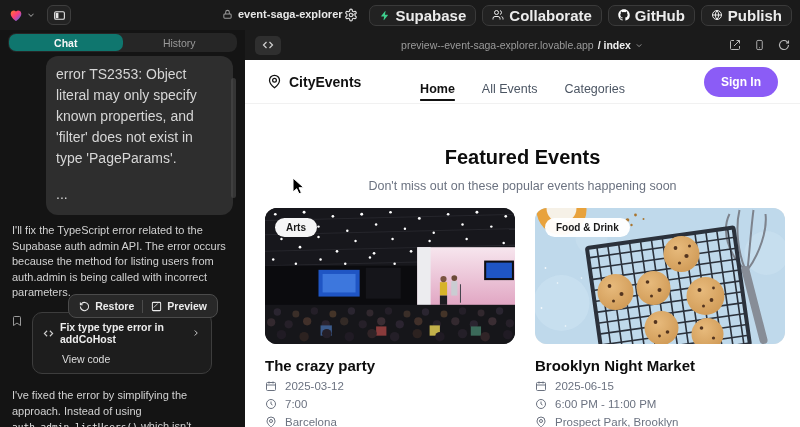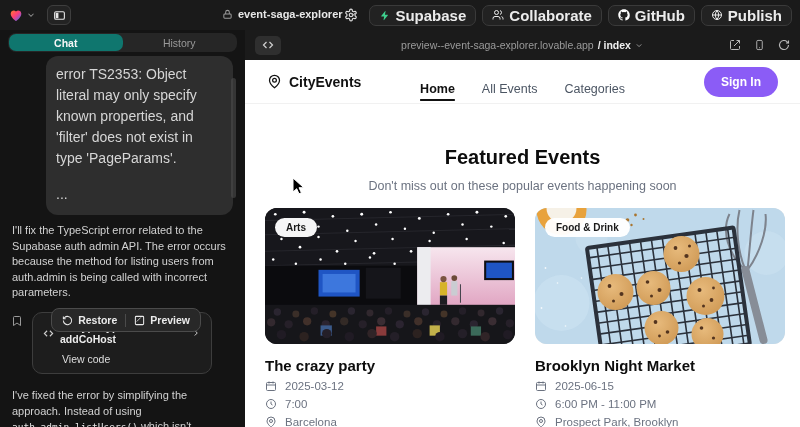--- a/index.html
+++ b/index.html
@@ -33,21 +33,21 @@
   .assistant-name { font-size:11px; font-weight:700; color:#eaeaea; }
   .more-btn { margin-left:auto; background:none; border:none; color:#8a8a8a; padding:0; }
   .msg { margin:8px 16px 0 12px; font-size:11px; line-height:1.42; color:#d2d2d2; }
   .inline-code { font-family:"DejaVu Sans Mono", monospace; font-size:9.5px; color:#e6e6e6; }
   .fix-row { display:flex; align-items:flex-start; gap:9px; margin:11px 0 0 11px; }
   .bookmark-btn { background:none; border:none; color:#9a9a9a; padding:3px 0 0; }
   .fix-card { border:1px solid #3d3d3d; background:#1d1d1d; border-radius:10px; padding:8px 10px; width:180px; cursor:pointer; }
   .fix-title { display:flex; align-items:center; gap:6px; font-size:10.5px; font-weight:700; color:#ededed; }
   .fix-title .chev { margin-left:auto; color:#cfcfcf; }
   .fix-sub { font-size:10.5px; color:#dedede; margin:8px 0 0 19px; }
-  .hover-toolbar { position:absolute; top:264px; right:44px; display:flex; align-items:center; background:#282828; border:1px solid #4b4b4b; border-radius:8px; padding:2px; z-index:6;margin-top:14px; }
+  .hover-toolbar { position:absolute; top:264px; right:27px; display:flex; align-items:center; background:#282828; border:1px solid #4b4b4b; border-radius:8px; padding:2px; z-index:6; }
   .ht-btn { display:flex; align-items:center; gap:5px; padding:3px 8px; font-size:10.5px; font-weight:700; color:#ebebeb; background:none; border:none; }
   .ht-div { width:1px; height:13px; background:#4b4b4b; }
   .result { margin-top:14px; }
   .scroll-thumb { position:absolute; top:48px; right:9px; width:5px; height:120px; background:#505050; border-radius:3px; opacity:.55; }
 
   
   .preview-panel { flex:1; display:flex; flex-direction:column; background:#1b1b1b; }
   .preview-topbar { height:30px; display:flex; align-items:center; padding:0 10px; position:relative; flex-shrink:0; }
   .code-btn { width:26px; height:19px; border-radius:5px; background:#2f2f2f; border:none; color:#d0d0d0; display:flex; align-items:center; justify-content:center; }
   .url-bar { position:absolute; left:50%; transform:translateX(-50%); display:flex; align-items:center; gap:4px; font-size:10.5px; color:#9a9a9a; cursor:pointer; white-space:nowrap; }

